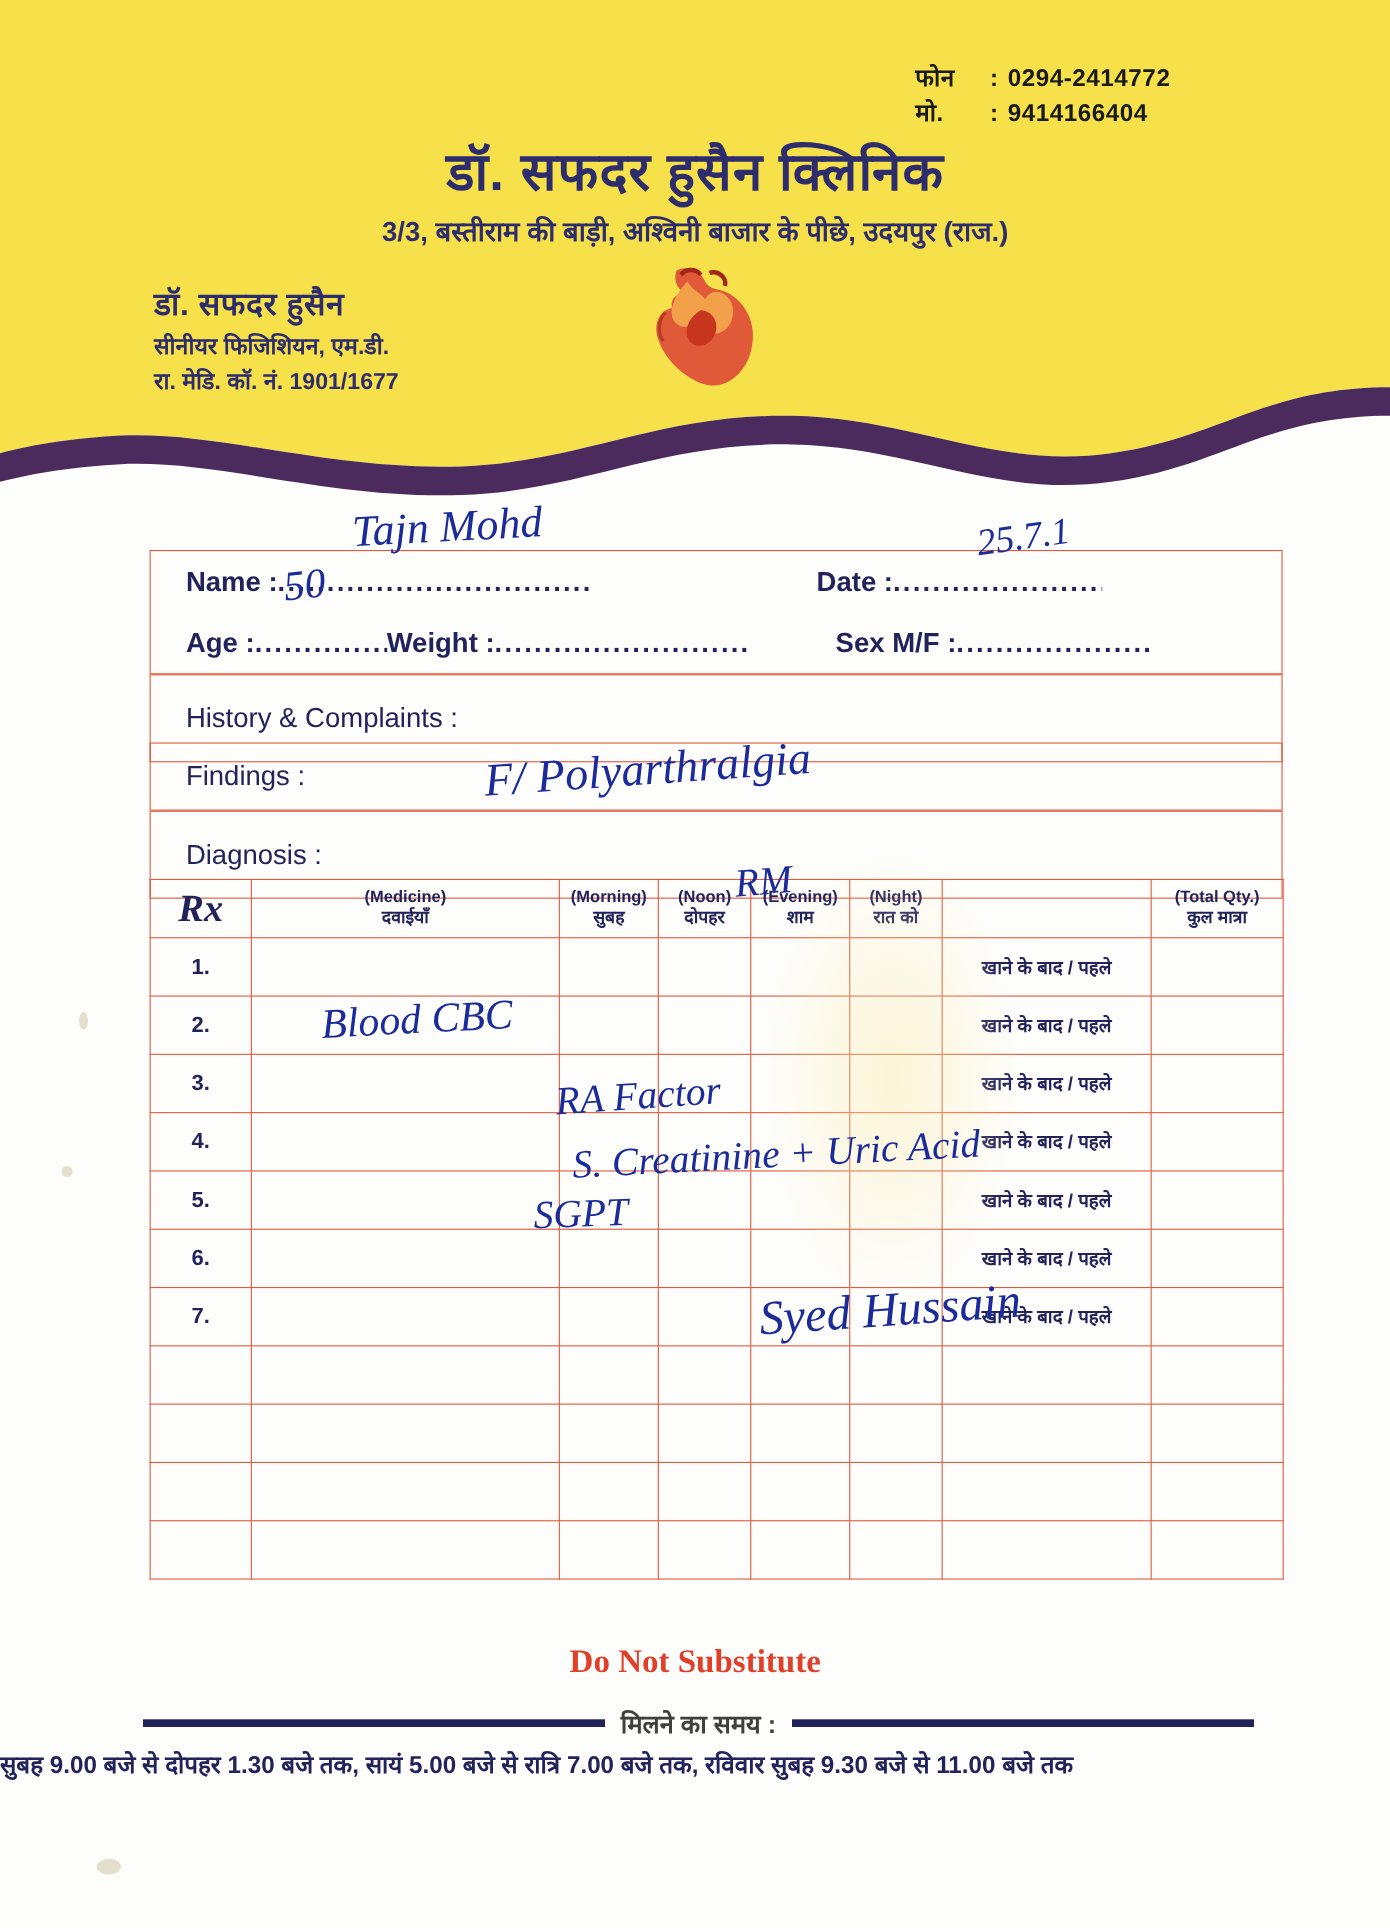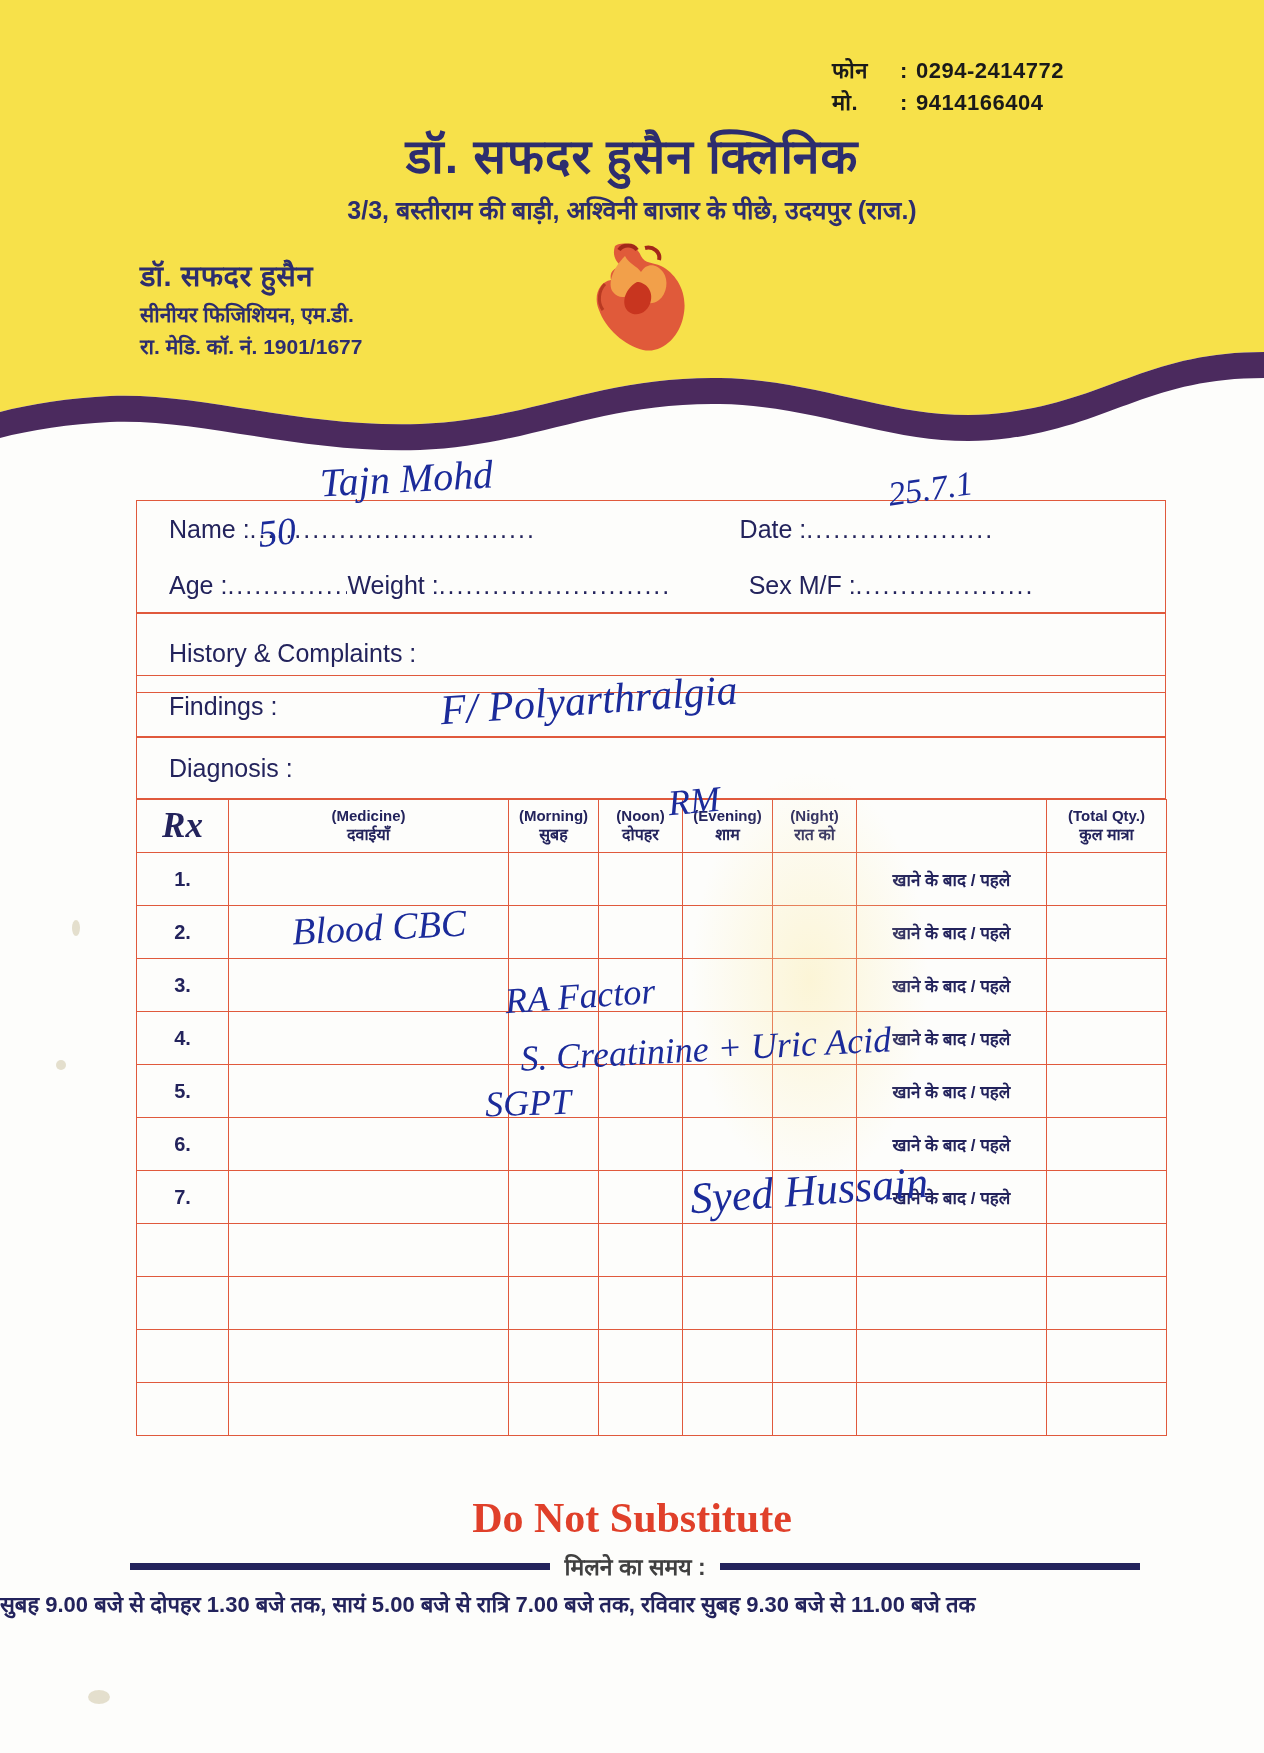--- a/index.html
+++ b/index.html
@@ -100,20 +100,21 @@
   }
   
   .info-box {
     position: absolute;
     left: 136px;
     top: 500px;
     width: 1030px;
     height: 113px;
     border: 1.5px solid #e0593c;
     box-sizing: border-box;
+    font-weight: bold;
   }
   .info-row {
     position: absolute;
     left: 0;
     width: 100%;
     height: 56px;
     box-sizing: border-box;
     display: flex;
     align-items: center;
   }
@@ -140,21 +141,21 @@
     border: 1.5px solid #e0593c;
     box-sizing: border-box;
     display: flex;
     align-items: center;
     padding-left: 32px;
     font-size: 25px;
     color: #23235c;
   }
   .sec-history { top: 613px; height: 80px; }
   .sec-findings { top: 675px; height: 62px; }
-  .sec-diagnosis { top: 737px; height: 62px; }
+  .sec-diagnosis { top: 737px; height: 80px; }
   
   .rx-table {
     position: absolute;
     left: 136px;
     top: 799px;
     width: 1030px;
     border-collapse: collapse;
     table-layout: fixed;
   }
   .rx-table td, .rx-table th {
@@ -183,21 +184,21 @@
     font-weight: bold;
   }
   
   .do-not-sub {
     position: absolute;
     left: 0;
     right: 0;
     top: 1494px;
     text-align: center;
     font-family: "Liberation Serif", serif;
-    font-size: 42px;
+    font-size: 30px;
     font-weight: bold;
     color: #e0402a;
   }
   .timing-row {
     position: absolute;
     left: 130px;
     top: 1550px;
     width: 1010px;
     display: flex;
     align-items: center;

